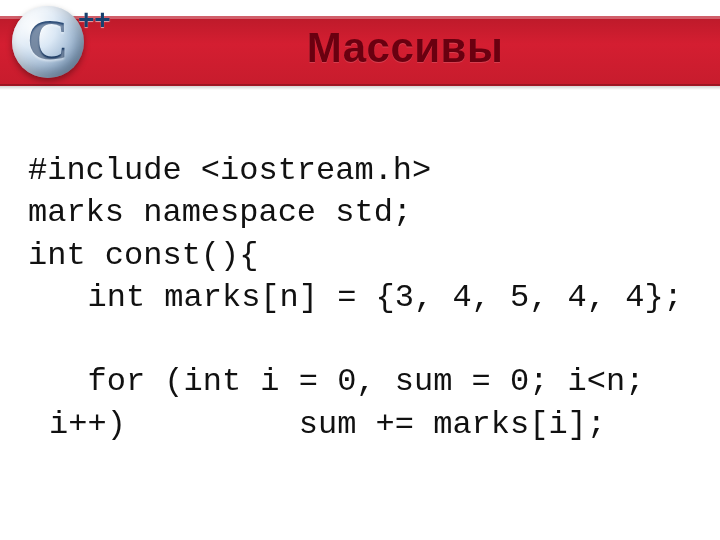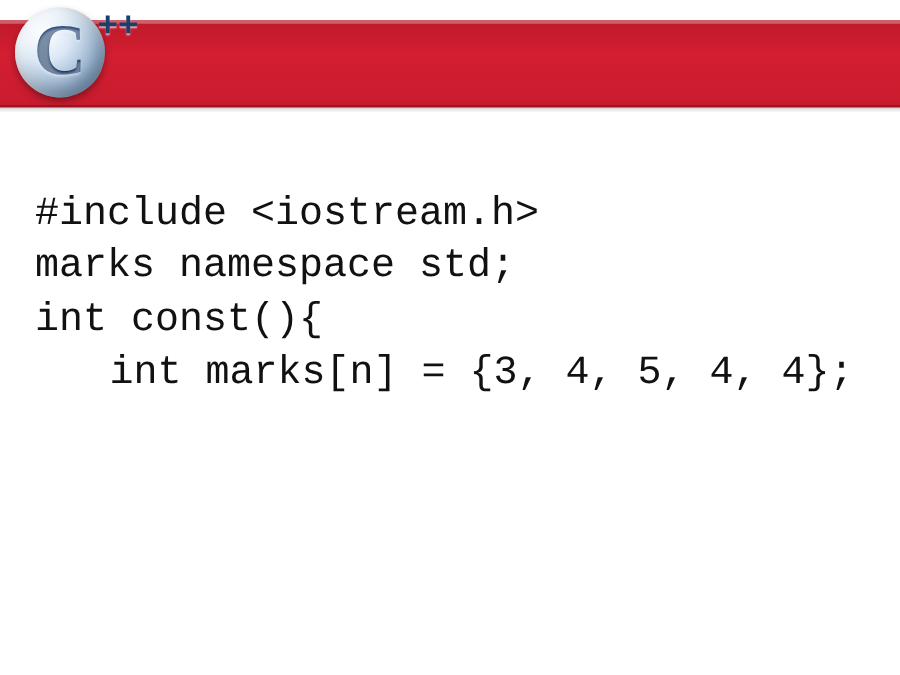--- a/index.html
+++ b/index.html
@@ -115,23 +115,25 @@
 
   <div class="header-bar"></div>
 
   <div class="logo-wrap">
     <div class="logo-c">
       <span class="c-letter">C</span>
     </div>
     <span class="logo-plus">++</span>
   </div>
 
+  <div class="slide-title">Массивы</div>
 
   <div class="code-block">
 <span>#include &lt;iostream.h&gt;</span>
 <span>marks namespace std;</span>
 <span>int const(){</span>
 <span class="indent1">  int marks[n] = {3, 4, 5, 4, 4};</span>
+<span class="indent1">  for (int i = 0, sum = 0; i&lt;n; i++)         sum += marks[i];</span>
 
 
   </div>
 
 </div>
 
 </body></html>

